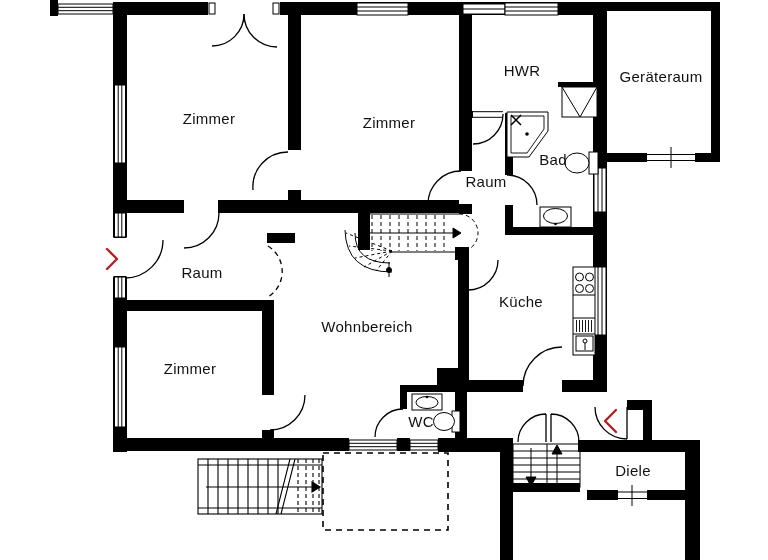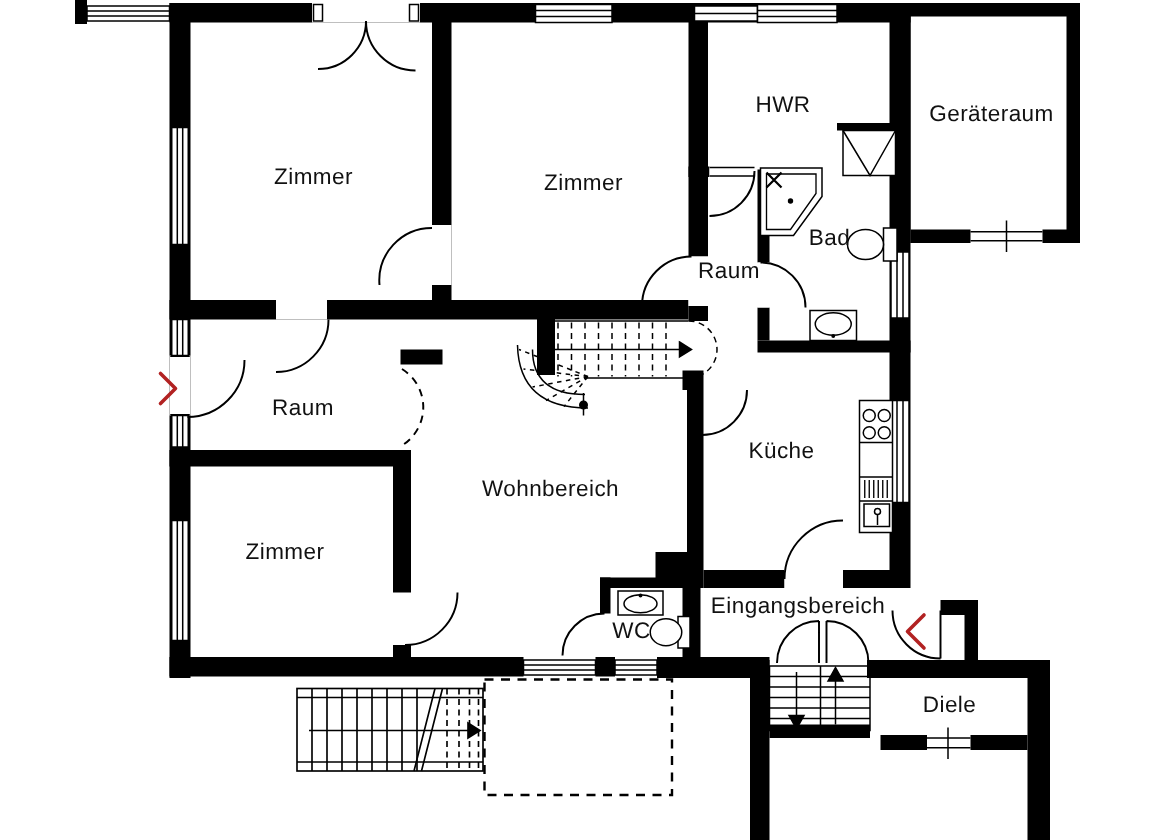--- a/index.html
+++ b/index.html
@@ -239,15 +239,14 @@
 <div class="room-label" style="left:389px;top:122px">Zimmer</div>
 <div class="room-label" style="left:522px;top:70px">HWR</div>
 <div class="room-label" style="left:661px;top:76px">Geräteraum</div>
 <div class="room-label" style="left:486px;top:181px">Raum</div>
 <div class="room-label" style="left:553px;top:159px">Bad</div>
 <div class="room-label" style="left:202px;top:272px">Raum</div>
 <div class="room-label" style="left:367px;top:326px">Wohnbereich</div>
 <div class="room-label" style="left:521px;top:301px">Küche</div>
 <div class="room-label" style="left:190px;top:368px">Zimmer</div>
 <div class="room-label" style="left:421px;top:421px">WC</div>
-<div class="room-label" style="left:532px;top:404px">Eingangsbereich</div>
 <div class="room-label" style="left:633px;top:470px">Diele</div>
 </div>
 
 </body></html>

